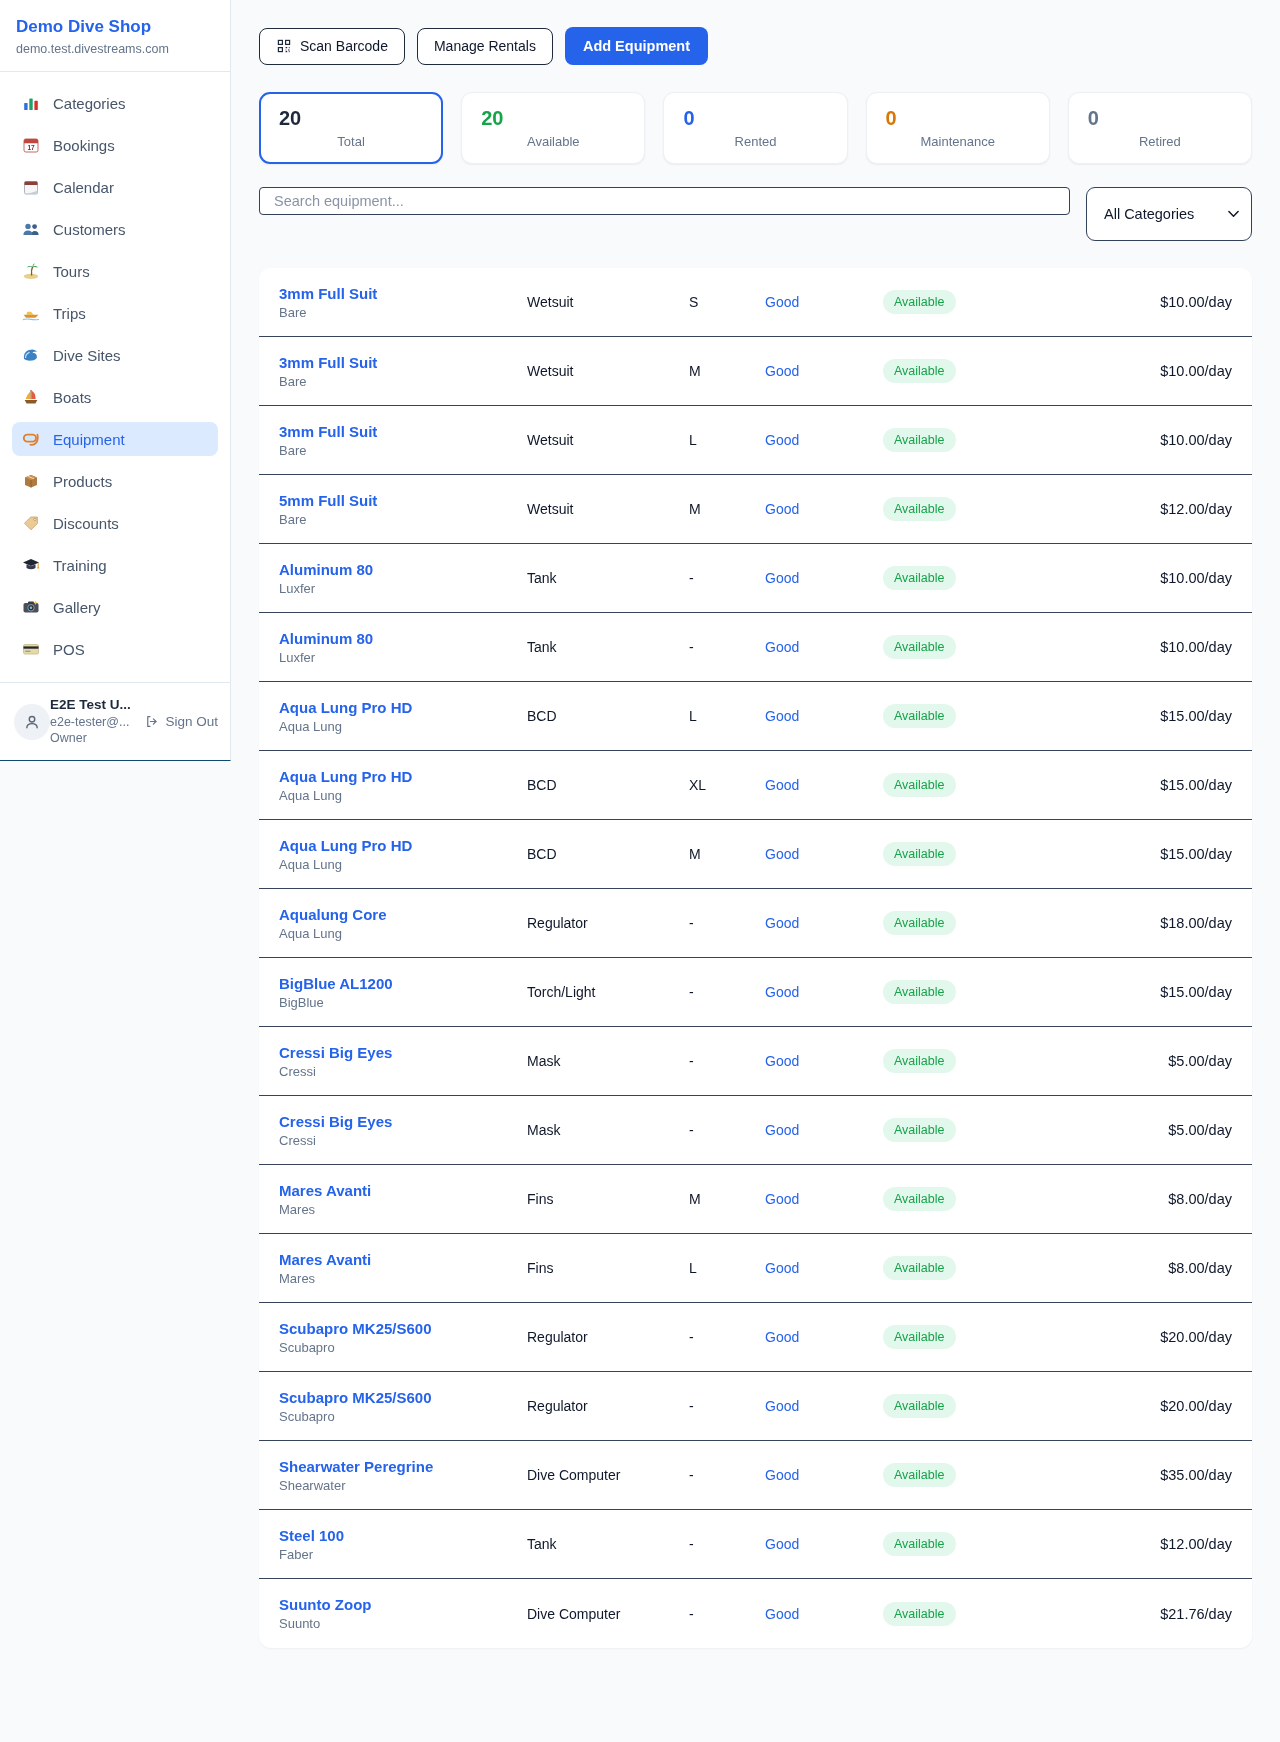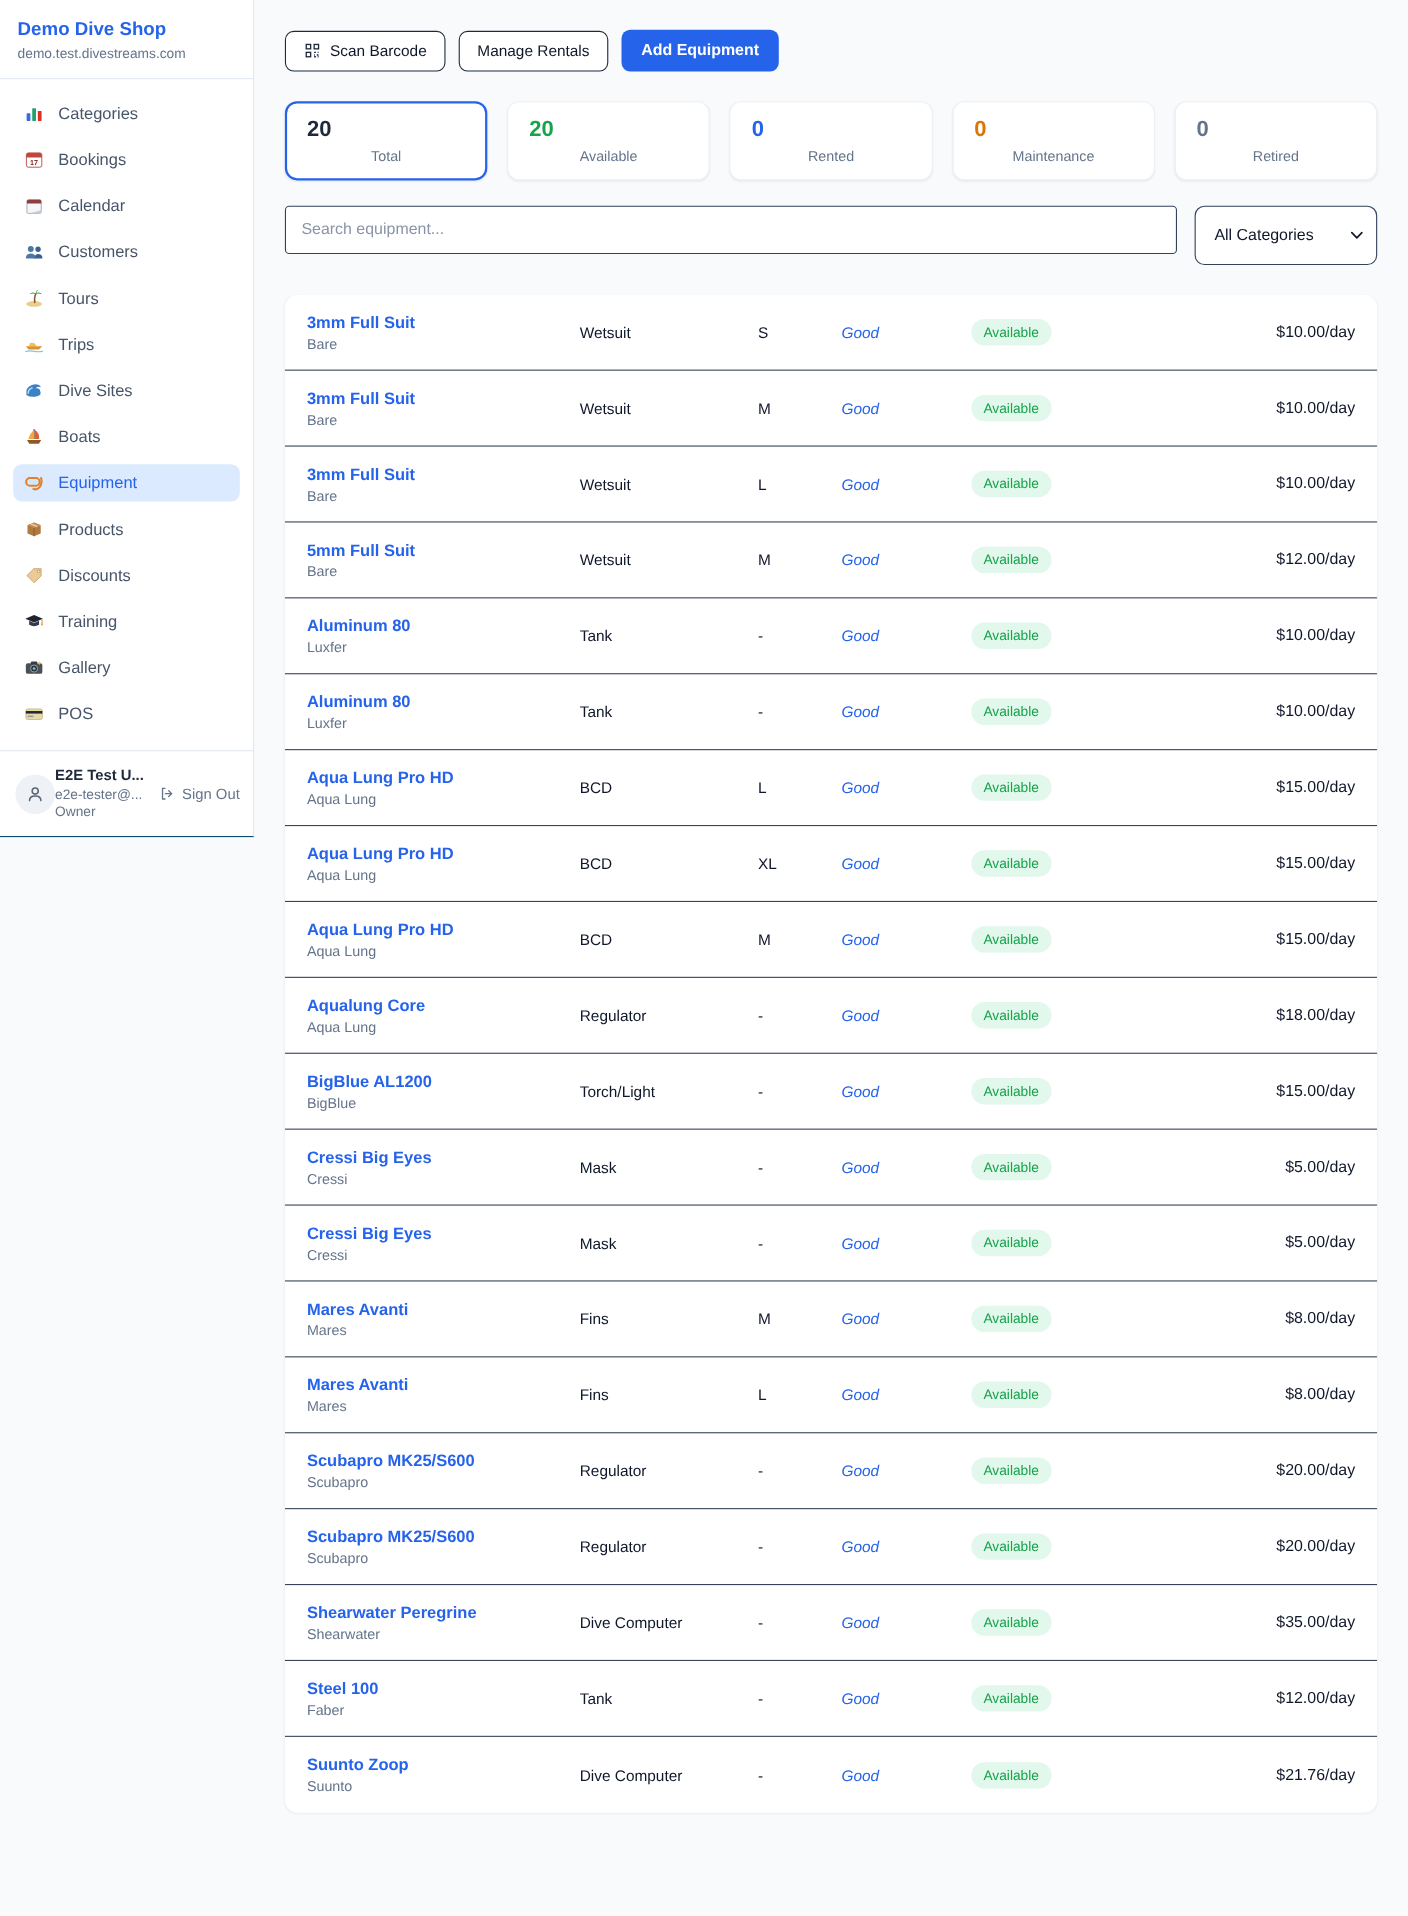--- a/index.html
+++ b/index.html
@@ -44,36 +44,36 @@
   .btn-outline svg { width:16px; height:16px; }
   .btn-primary { background:#2563eb; color:#fff; border:none; padding:10px 18px; font-size:14.5px; font-weight:600; height:38px; }
 
   .stats { display:grid; grid-template-columns:repeat(5,1fr); gap:18px; margin-top:27px; }
   .stat { background:#fff; border-radius:11px; padding:14px 19px; border:1px solid #edf0f4; box-shadow:0 1px 2px rgba(15,23,42,.06); cursor:pointer; }
   .stat.active { border:2px solid #2563eb; padding:13px 18px; }
   .stat-value { font-size:20px; font-weight:800; line-height:1.1; }
   .stat-label { font-size:13px; color:#64748b; margin-top:5px;text-align:center; }
 
   .filters { display:flex; gap:16px; margin-top:23px; }
-  .search { flex:1; height:44px; border:1px solid #33415a; border-radius:4px; padding:10px 14px; font-size:14.5px; background:#fff; color:#0f172a; font-family:inherit; outline:none; }
+  .search { flex:1; height:28px; border:1px solid #33415a; border-radius:4px; padding:10px 14px; font-size:14.5px; background:#fff; color:#0f172a; font-family:inherit; outline:none; }
   .search::placeholder { color:#8a94a6; }
   .select { width:166px; height:54px; border:1px solid #33415a; border-radius:9px; background:#fff; display:flex; align-items:center; justify-content:space-between; padding:0 12px 0 17px; font-size:14.5px; color:#0f172a; cursor:pointer; flex:none; }
   .select svg { width:11px; height:8px; }
 
   
   .table-card { background:#fff; border-radius:12px; margin-top:27px; box-shadow:0 1px 2px rgba(15,23,42,.05); overflow:hidden; }
   .tgrid { display:grid; grid-template-columns:248px 162px 76px 118px 180px 1fr; }
   .thead { padding:19px 20px 13px; border-bottom:2px solid #1f2937; font-size:13.5px; font-weight:700; color:#0f172a; }
   .th-rental { text-align:right; }
   .trow { align-items:center; min-height:69px; padding:0 20px; border-bottom:1px solid #36435a; }
   .trow:last-child { border-bottom:0; }
   .item-name { color:#2563eb; font-size:15px; font-weight:600; margin-bottom:3px; cursor:pointer; }
   .item-brand { color:#64748b; font-size:13px; }
   .cell { font-size:14px; color:#0f172a; }
-  .cond { color:#2563eb; font-size:14px; cursor:pointer;font-style:italic; }
+  .cond { color:#2563eb; font-size:14px; cursor:pointer; }
   .badge { display:inline-block; background:#e3f8ec; color:#16a34a; font-size:12.5px; padding:5px 11px; border-radius:999px; }
   .rental { text-align:right; font-size:14.5px; font-weight:500; color:#0f172a; }
 </style>
 </head>
 <body>
 
 <aside class="sidebar">
   <div class="side-head">
     <div class="brand">Demo Dive Shop</div>
     <div class="domain">demo.test.divestreams.com</div>

